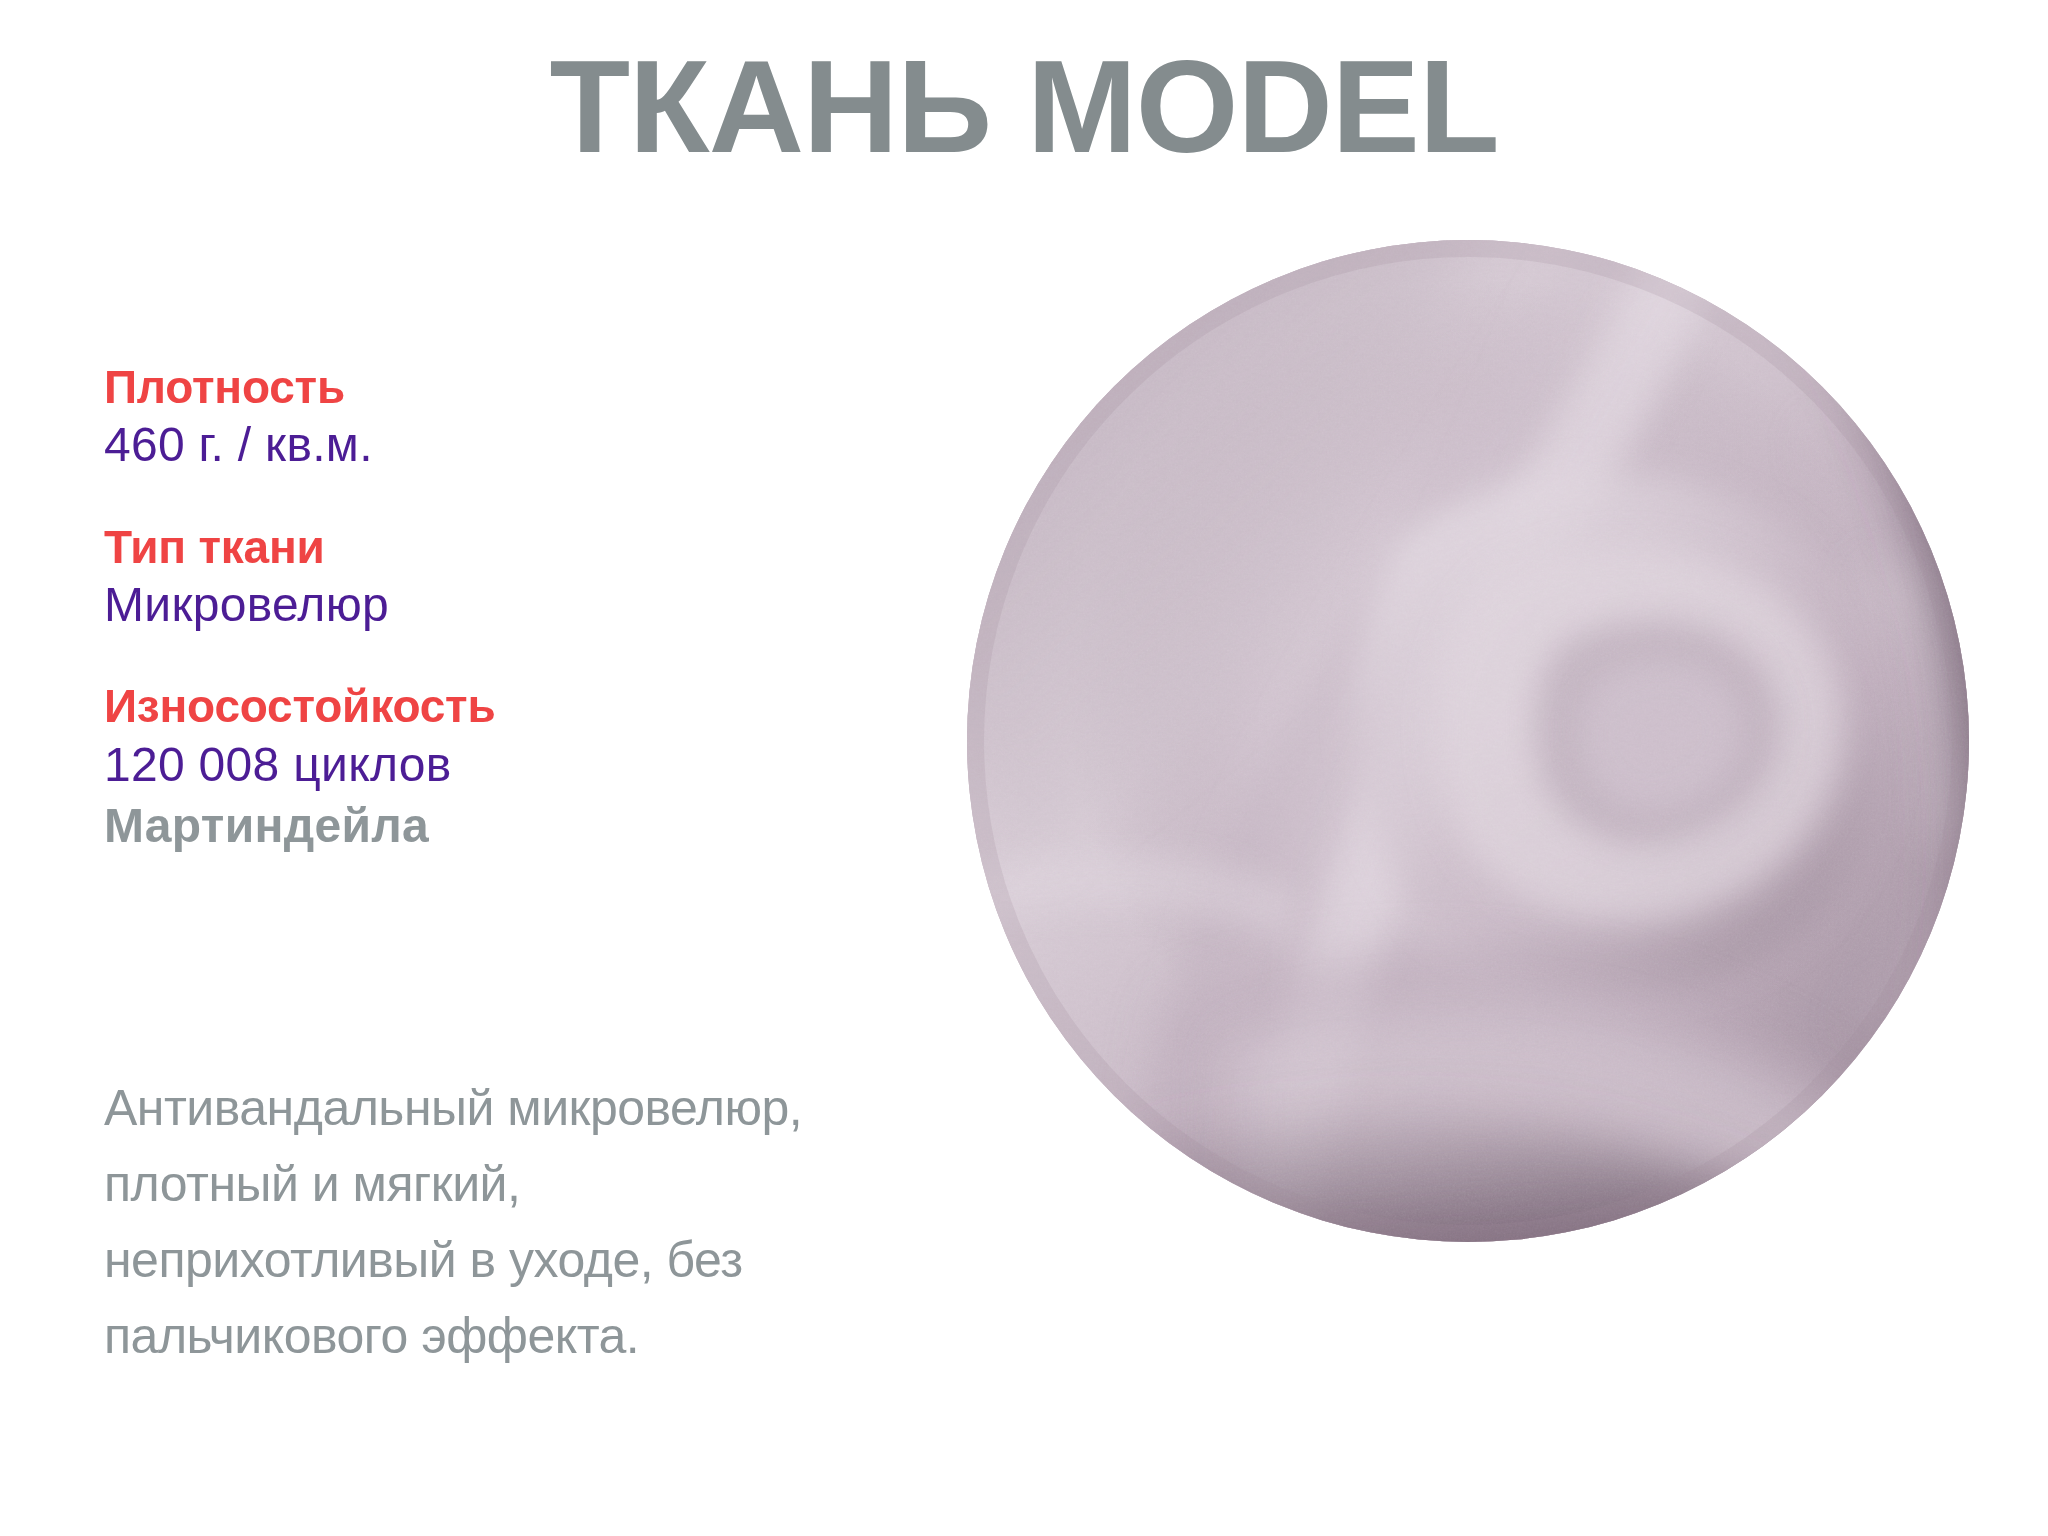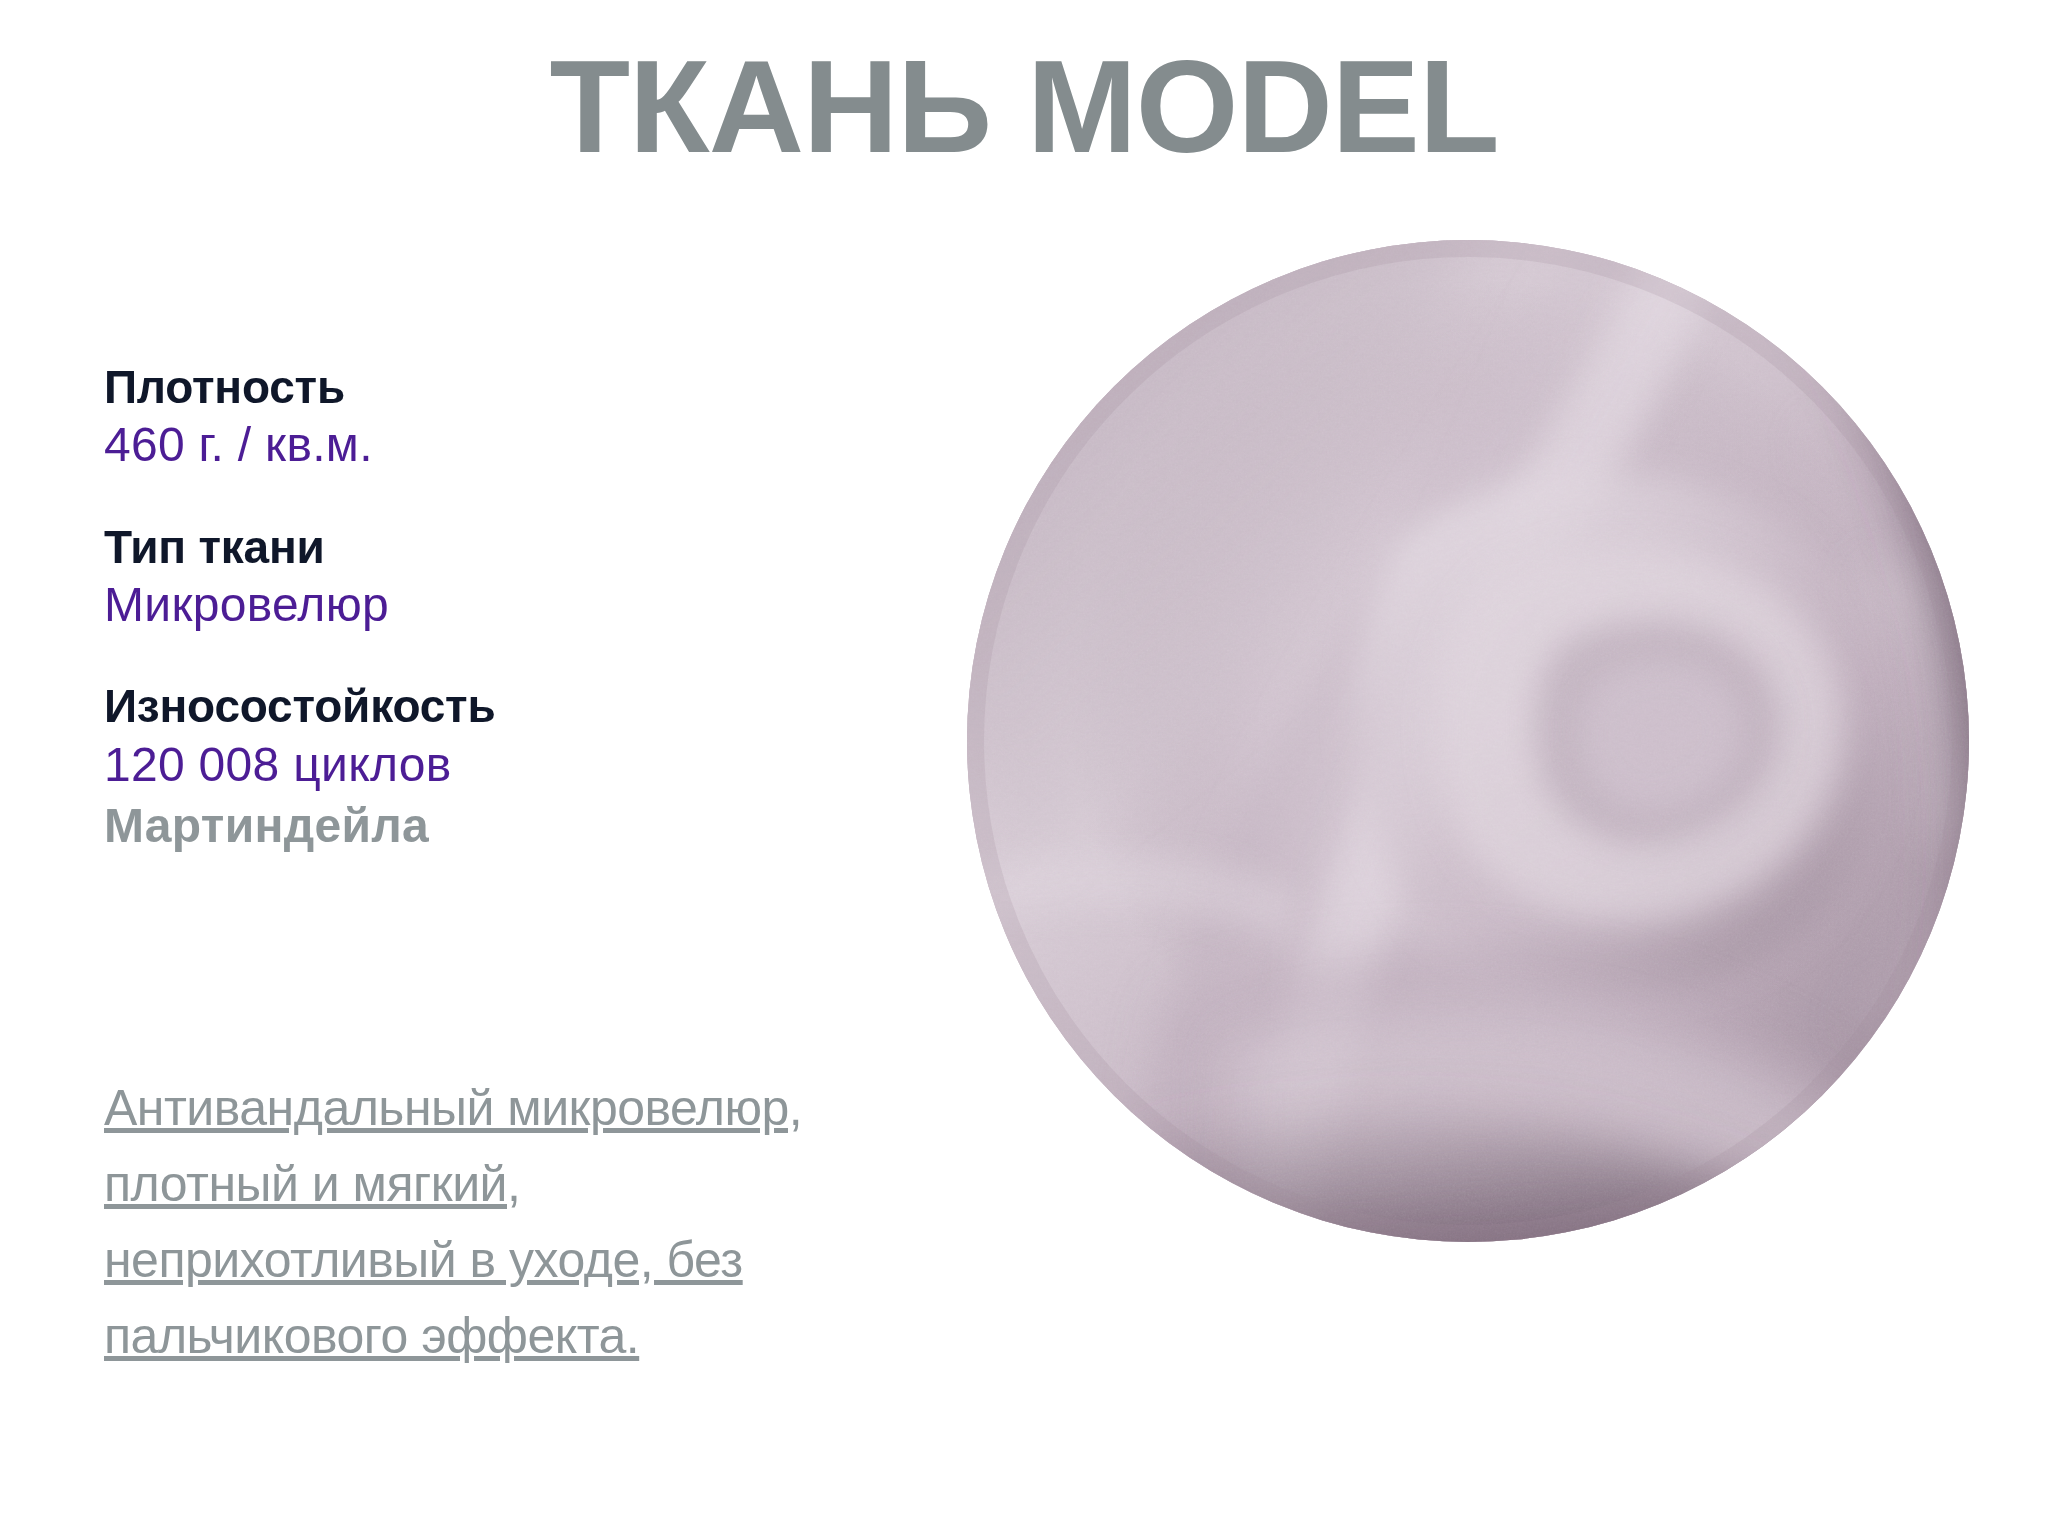--- a/index.html
+++ b/index.html
@@ -42,21 +42,21 @@
     width: 800px;
   }
   .spec-block {
     margin-bottom: 44px;
   }
   .spec-label {
     font-family: "Liberation Sans", sans-serif;
     font-weight: 700;
     font-size: 46px;
     line-height: 1.18;
-    color: #0f172a;
+    color: #ef4444;
     letter-spacing: -0.2px;
     white-space: nowrap;
   }
   .spec-value {
     font-family: "Liberation Sans", sans-serif;
     font-weight: 400;
     font-size: 48px;
     line-height: 1.28;
     color: #4c1d95;
     letter-spacing: 0.3px;
@@ -81,21 +81,20 @@
     font-family: "Liberation Sans Narrow", "Liberation Sans", sans-serif;
     font-weight: 400;
     font-size: 50px;
     line-height: 1.52;
     color: #8E9699;
     letter-spacing: -0.5px;
   }
   .description .dline {
     display: block;
     white-space: nowrap;
-    text-decoration: underline;
   }
 
   
   .fabric-photo {
     position: absolute;
     left: 967px;
     top: 240px;
     width: 1002px;
     height: 1002px;
     border-radius: 50%;

